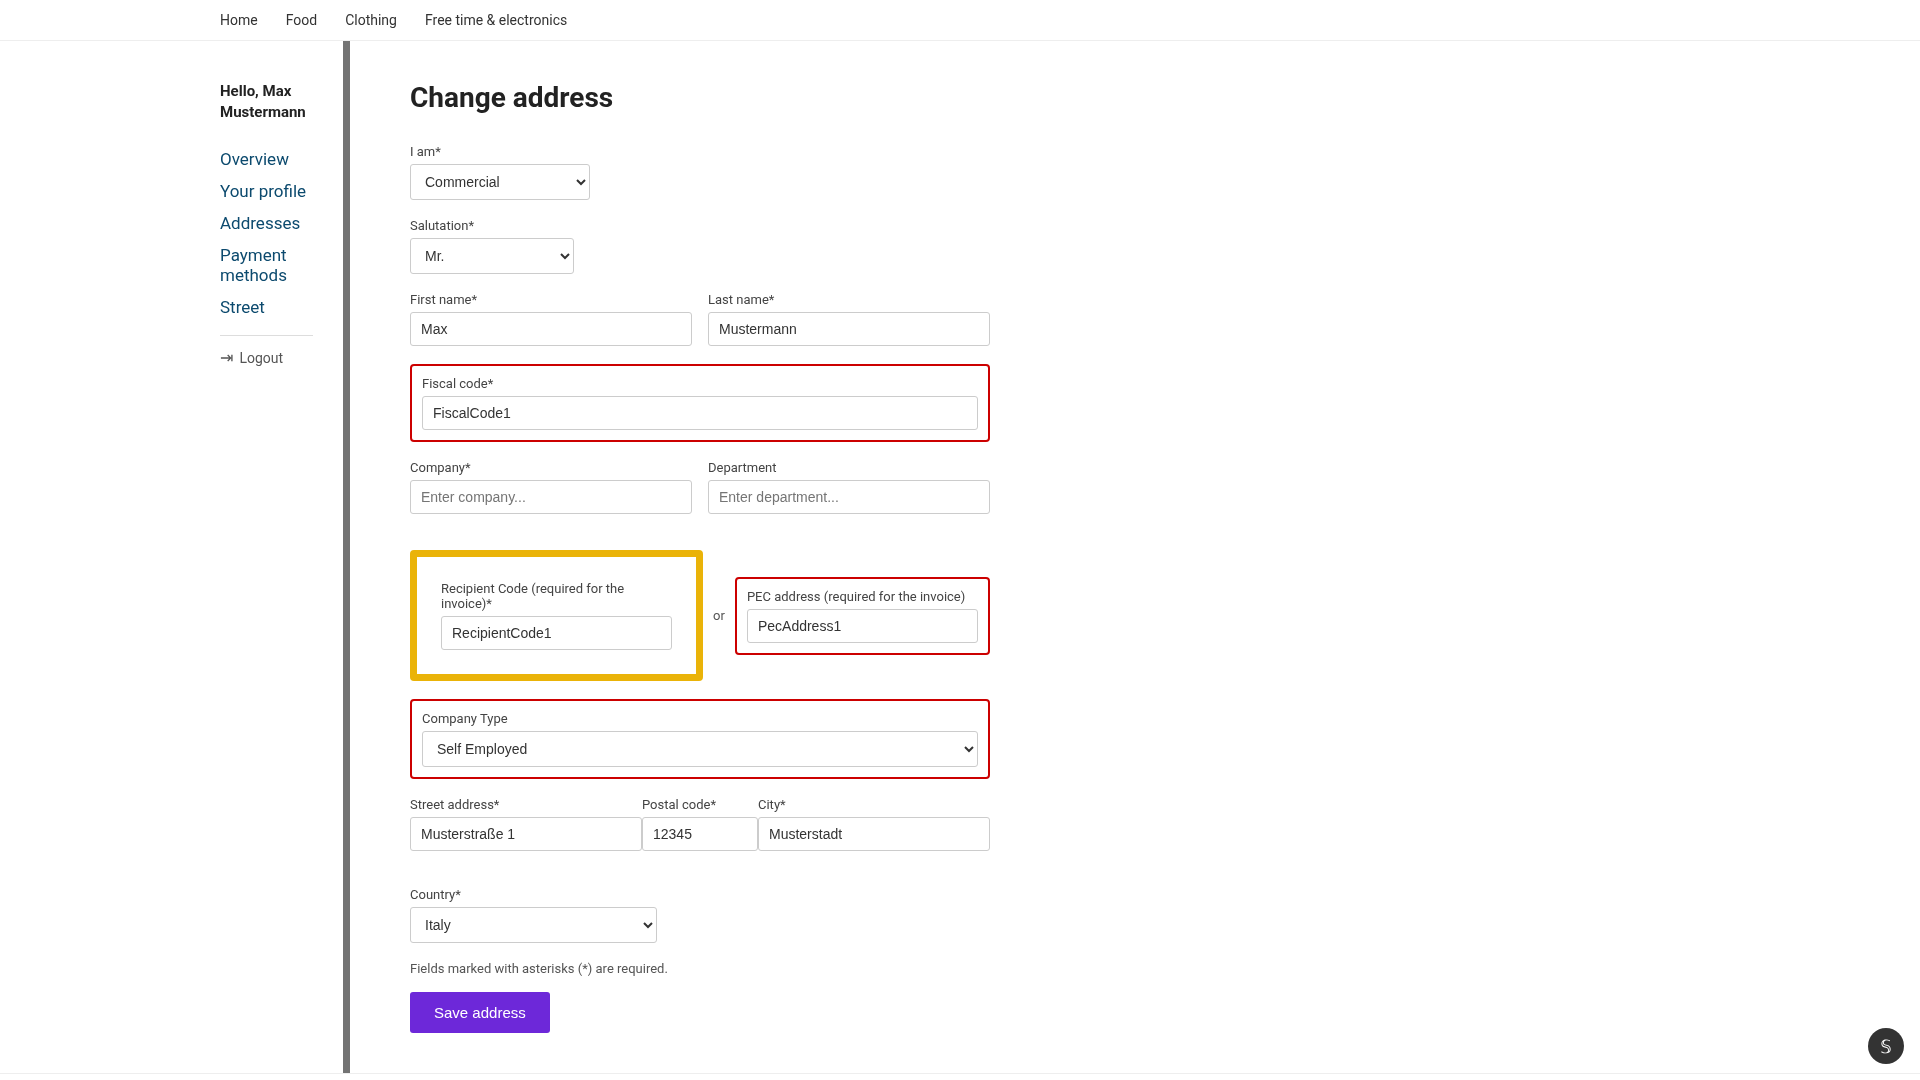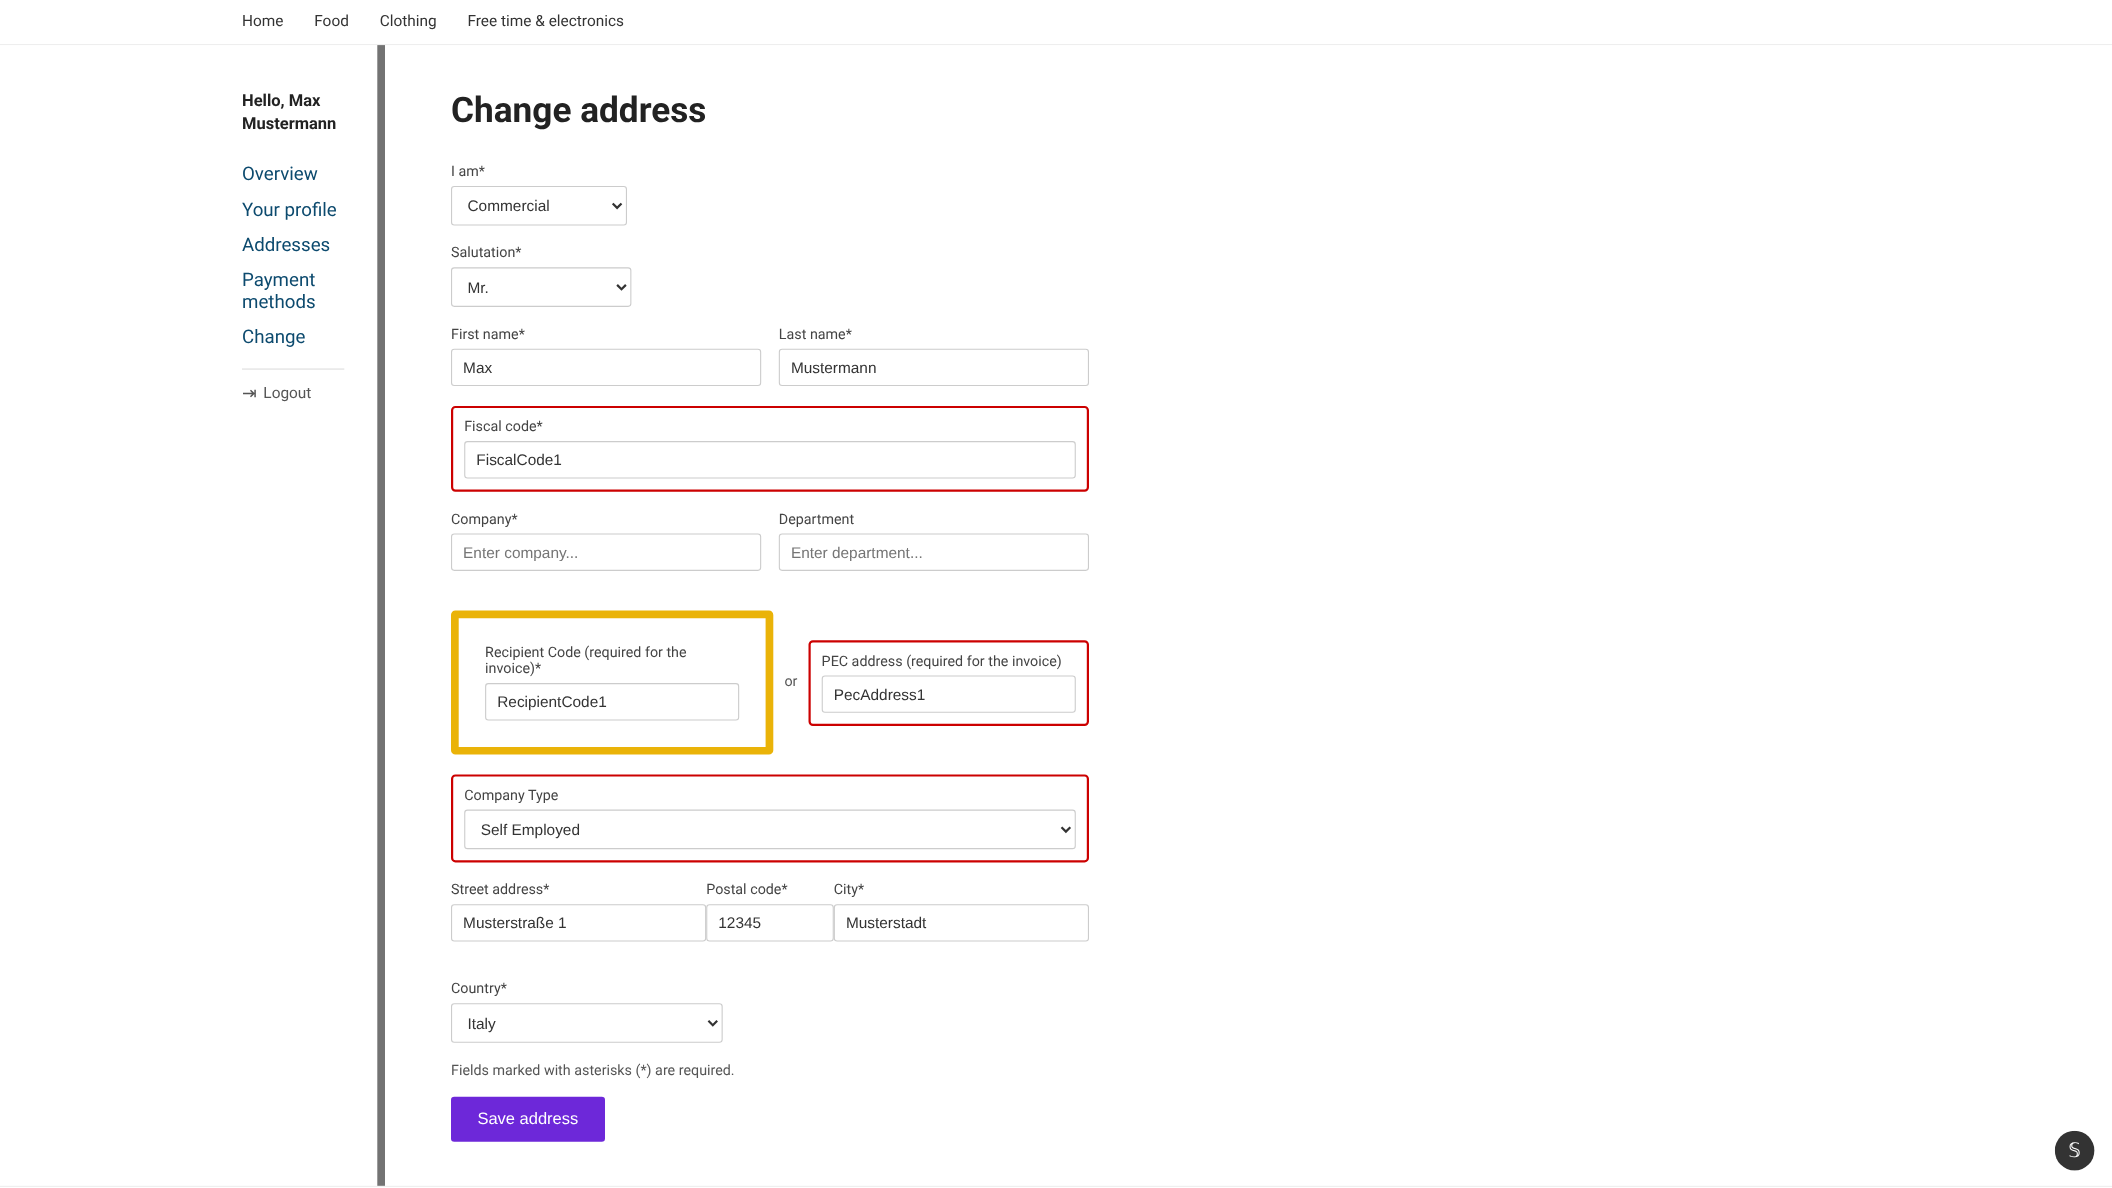--- a/index.html
+++ b/index.html
@@ -63,21 +63,21 @@
     .logout-icon { font-size: 16px; }
 
     
     .content {
       flex: 1;
       padding: 40px 60px;
       max-width: 700px;
     }
 
     .page-title {
-      font-size: 32px;
+      font-size: 28px;
       font-weight: 700;
       color: #222;
       margin-bottom: 30px;
     }
 
     .form-group {
       margin-bottom: 18px;
     }
     .form-label {
       display: block;
@@ -218,36 +218,36 @@
   <aside class="sidebar">
     <div class="greeting">
       <span>Hello, Max</span><br>
       <span>Mustermann</span>
     </div>
     <nav>
       <a href="#">Overview</a>
       <a href="#">Your profile</a>
       <a href="#">Addresses</a>
       <a href="#">Payment methods</a>
-      <a href="#">Change</a>
+      <a href="#">Street</a>
     </nav>
     <hr class="divider">
     <a href="#" class="logout-link">
       <span class="logout-icon">⇥</span>
       <span>Logout</span>
     </a>
   </aside>
 
   <main class="content">
     <h1 class="page-title">Change address</h1>
 
     
     <div class="form-group">
       <label class="form-label">I am*</label>
-      <select style="width:160px">
+      <select style="width:180px">
         <option>Commercial</option>
         <option>Private</option>
       </select>
     </div>
 
     
     <div class="form-group">
       <label class="form-label">Salutation*</label>
       <select style="width:164px">
         <option>Mr.</option>

